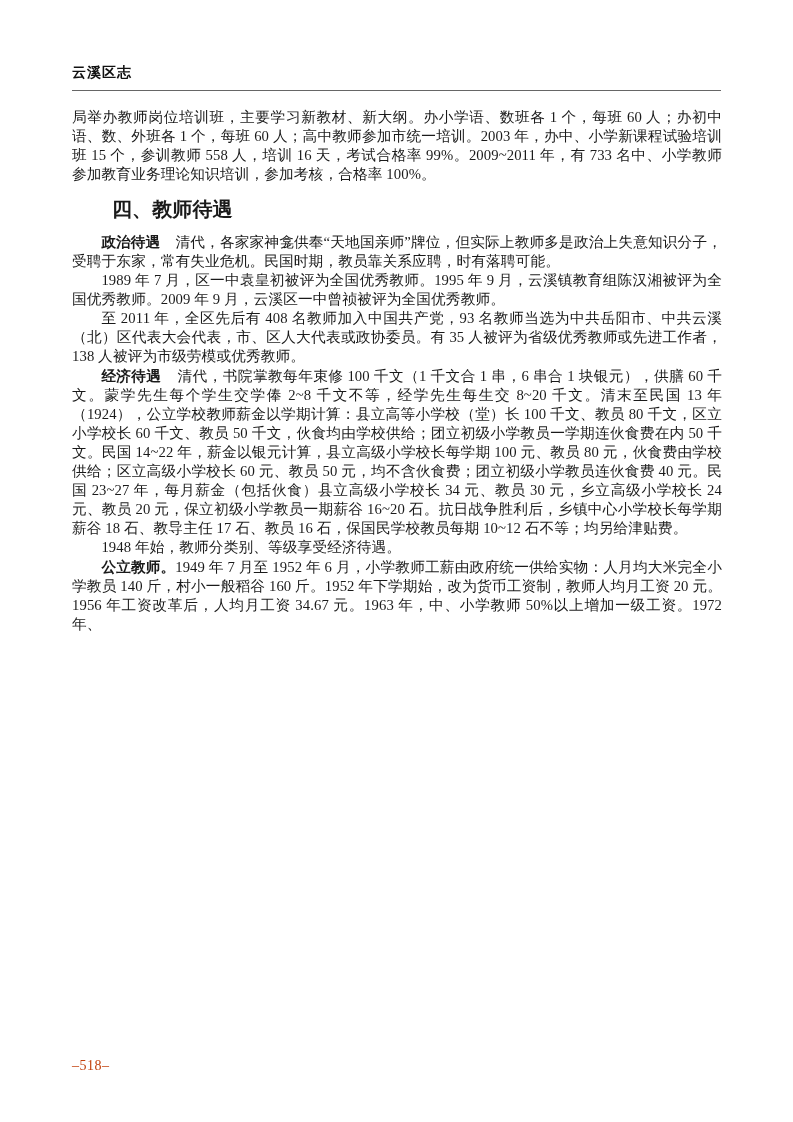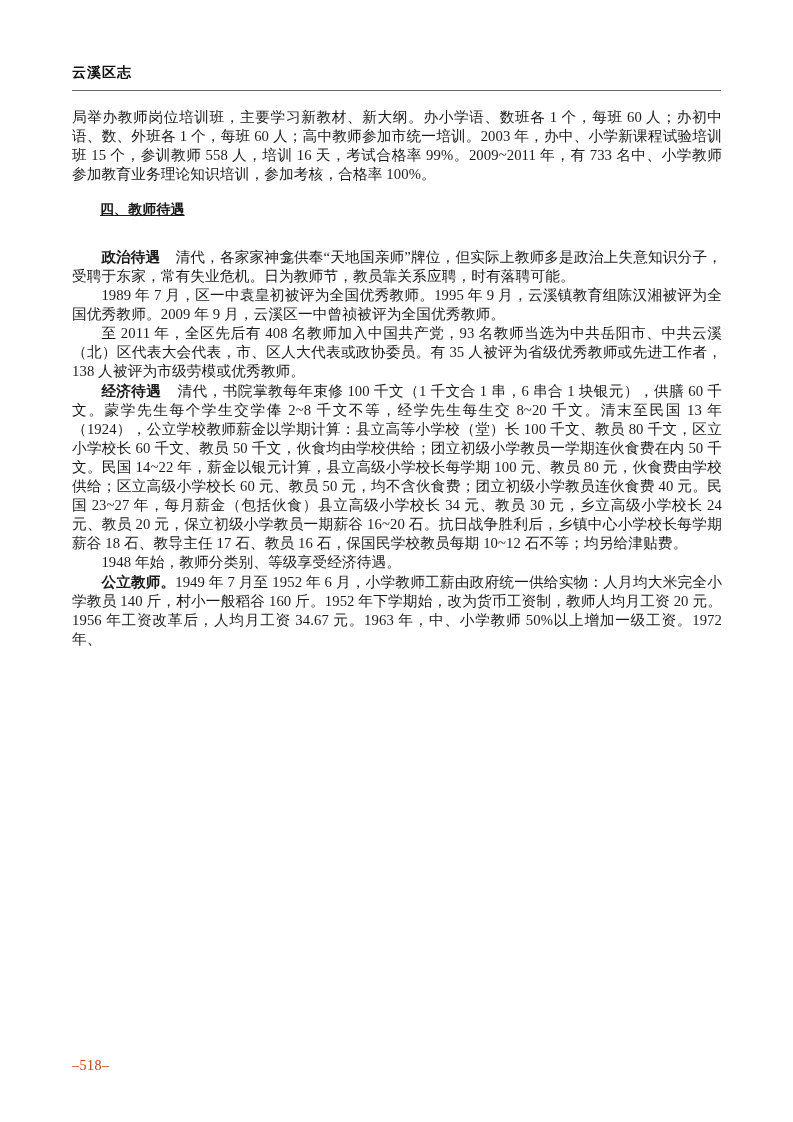--- a/index.html
+++ b/index.html
@@ -56,27 +56,26 @@
     line-height: 19px;
     text-align: justify;
     text-justify: inter-ideograph;
     letter-spacing: 0.1px;
   }
   p.indent {
     text-indent: 2em;
   }
   .section-head {
     margin-top: 13px;
-    margin-bottom: 24px;
+    margin-bottom: 9px;
     text-indent: 2em;
     font-family: "DejaVu Sans", "Liberation Sans", sans-serif;
-    font-size: 14px;
+    font-size: 20px;
     font-weight: bold;
     line-height: 25.6px;
-    text-decoration: underline;
   }
   .lead {
     font-family: "DejaVu Sans", "Liberation Sans", sans-serif;
     font-weight: bold;
     font-size: 14.6px;
   }
   .footer {
     position: absolute;
     left: 72px;
     bottom: 48px;
@@ -96,21 +95,21 @@
     <div class="header-rule"></div>
   </div>
 
   <div class="content">
 
     <p>局举办教师岗位培训班，主要学习新教材、新大纲。办小学语、数班各 1 个，每班 60 人；办初中语、数、外班各 1 个，每班 60 人；高中教师参加市统一培训。2003 年，办中、小学新课程试验培训班 15 个，参训教师 558 人，培训 16 天，考试合格率 99%。2009~2011 年，有 733 名中、小学教师参加教育业务理论知识培训，参加考核，合格率 100%。</p>
 
 
     <p class="section-head">四、教师待遇</p>
 
-    <p class="indent"><span class="lead">政治待遇</span>&nbsp;&nbsp;&nbsp;&nbsp;<span>清代，各家家神龛供奉“天地国亲师”牌位，但实际上教师多是政治上失意知识分子，受聘于东家，常有失业危机。日为教师节，教员靠关系应聘，时有落聘可能。</span></p>
+    <p class="indent"><span class="lead">政治待遇</span>&nbsp;&nbsp;&nbsp;&nbsp;<span>清代，各家家神龛供奉“天地国亲师”牌位，但实际上教师多是政治上失意知识分子，受聘于东家，常有失业危机。民国时期，教员靠关系应聘，时有落聘可能。</span></p>
 
 
 
     <p class="indent">1989 年 7 月，区一中袁皇初被评为全国优秀教师。1995 年 9 月，云溪镇教育组陈汉湘被评为全国优秀教师。2009 年 9 月，云溪区一中曾祯被评为全国优秀教师。</p>
 
     <p class="indent">至 2011 年，全区先后有 408 名教师加入中国共产党，93 名教师当选为中共岳阳市、中共云溪（北）区代表大会代表，市、区人大代表或政协委员。有 35 人被评为省级优秀教师或先进工作者，138 人被评为市级劳模或优秀教师。</p>
 
     <p class="indent"><span class="lead">经济待遇</span>&nbsp;&nbsp;&nbsp;&nbsp;<span>清代，书院掌教每年束修 100 千文（1 千文合 1 串，6 串合 1 块银元），供膳 60 千文。蒙学先生每个学生交学俸 2~8 千文不等，经学先生每生交 8~20 千文。清末至民国 13 年（1924），公立学校教师薪金以学期计算：县立高等小学校（堂）长 100 千文、教员 80 千文，区立小学校长 60 千文、教员 50 千文，伙食均由学校供给；团立初级小学教员一学期连伙食费在内 50 千文。民国 14~22 年，薪金以银元计算，县立高级小学校长每学期 100 元、教员 80 元，伙食费由学校供给；区立高级小学校长 60 元、教员 50 元，均不含伙食费；团立初级小学教员连伙食费 40 元。民国 23~27 年，每月薪金（包括伙食）县立高级小学校长 34 元、教员 30 元，乡立高级小学校长 24 元、教员 20 元，保立初级小学教员一期薪谷 16~20 石。抗日战争胜利后，乡镇中心小学校长每学期薪谷 18 石、教导主任 17 石、教员 16 石，保国民学校教员每期 10~12 石不等；均另给津贴费。</span></p>
 
     <p class="indent">1948 年始，教师分类别、等级享受经济待遇。</p>

